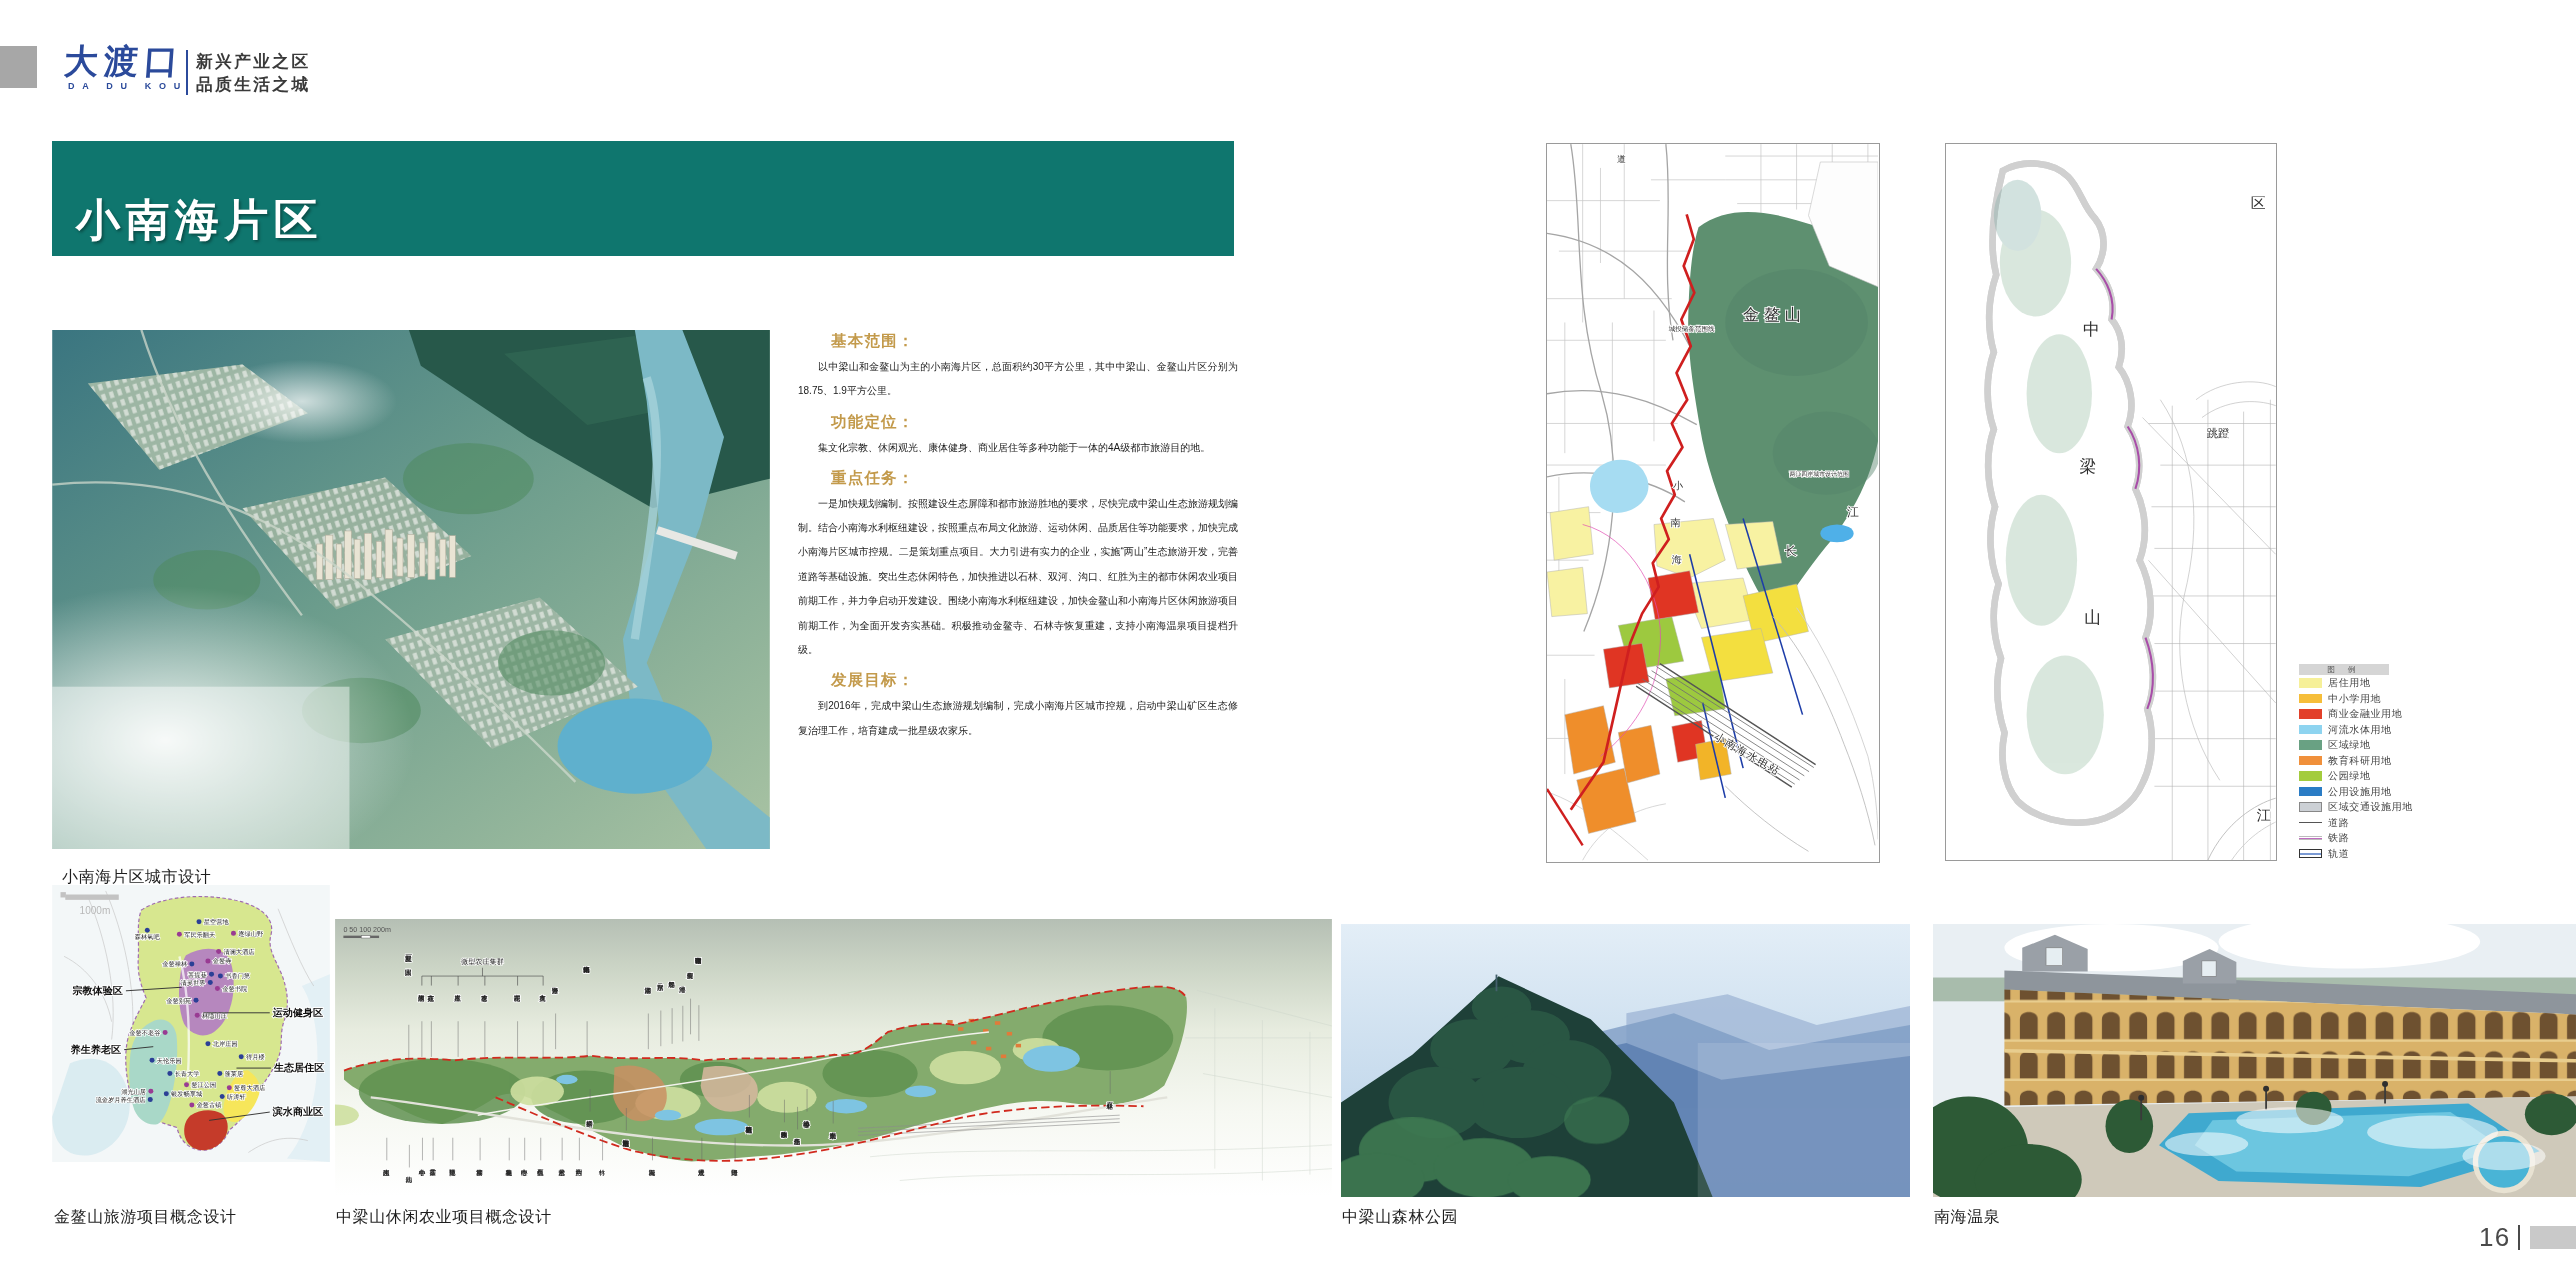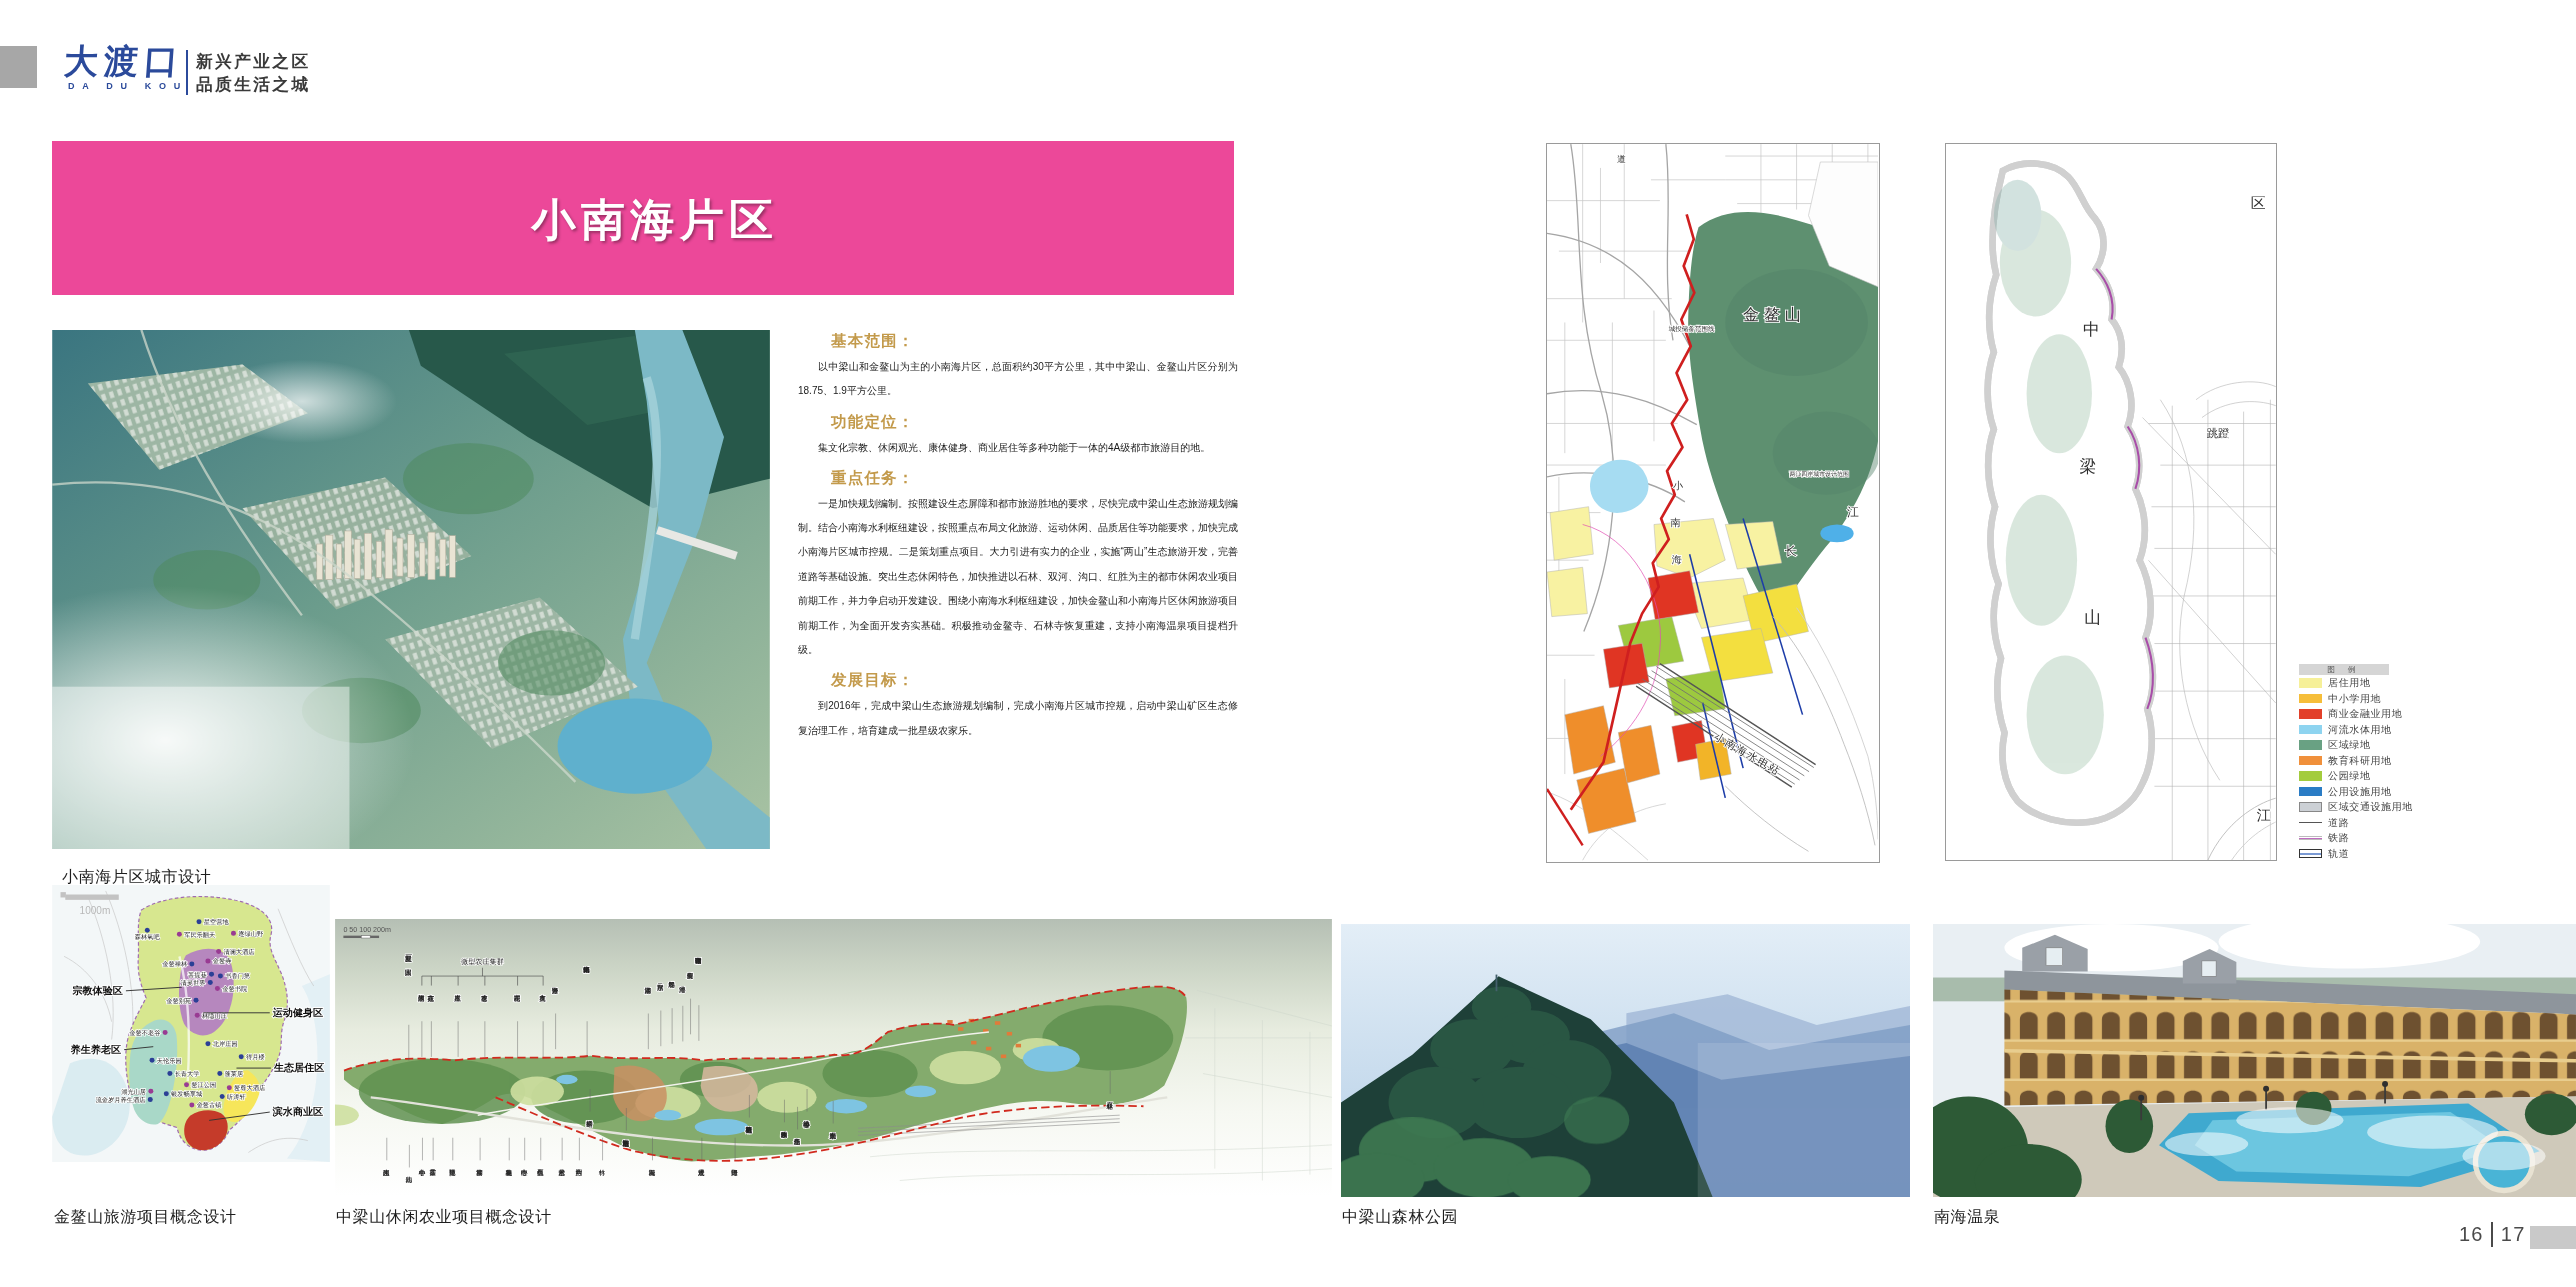--- a/index.html
+++ b/index.html
@@ -7,21 +7,21 @@
         font-family:"Liberation Sans",sans-serif;}
   .abs{position:absolute;}
   
   #corner-tab{left:0;top:46px;width:37px;height:42px;background:#a7a7a7;}
   #logo-cn{left:64px;top:39px;font-size:34px;font-weight:bold;color:#2b4a9b;
            font-family:"DejaVu Serif",serif;letter-spacing:6px;transform:skewX(-4deg);}
   #logo-en{left:68px;top:81px;font-size:9px;font-weight:bold;color:#2b4a9b;letter-spacing:7.7px;}
   #logo-divider{left:186px;top:50px;width:1.8px;height:45px;background:#2b4a9b;}
   .slogan{left:196px;font-size:16.7px;font-weight:bold;color:#3a3a3a;letter-spacing:2.4px;}
   
-  #banner{left:52px;top:141px;width:1182px;height:154px;background:#ec4899;text-align:center;}
+  #banner{left:52px;top:141px;width:1182px;height:115px;background:#0f766e;}
   #banner h1{margin:50px 0 0 24px;font-size:44px;font-weight:600;color:#fff;letter-spacing:5.4px;
              text-shadow:1.8px 2.4px 3px rgba(0,0,0,.35);}
   
   .fig{position:absolute;overflow:hidden;}
   .caption{position:absolute;font-size:16px;color:#1e1e1e;letter-spacing:0.6px;}
   .mapframe{position:absolute;background:#fff;border:1.2px solid #9a9a9a;box-sizing:border-box;}
   
   #article{left:798px;top:323px;width:440px;}
   #article h3{font-size:15.5px;color:#c39a4b;font-weight:bold;margin:7.7px 0 3px 33px;letter-spacing:1.2px;}
   #article .sec:first-child h3{margin-top:8px;}
@@ -34,21 +34,21 @@
   .legend-row .sw{width:22.6px;height:9.5px;margin-right:6.5px;flex:0 0 auto;box-sizing:border-box;}
   .legend-row .sw.bordered{border:0.6px solid #888;}
   .legend-row .sw.line{height:0;border-top:1.2px solid #555;}
   .legend-row .sw.rail{height:3.6px;background:linear-gradient(#fff 1.2px,#c06ac0 1.2px,#c06ac0 2.4px,#fff 2.4px);
         border-top:0.6px solid #bbb;border-bottom:0.6px solid #bbb;}
   .legend-row .sw.track{height:8.3px;background:linear-gradient(#fff 3px,#7a9ad4 3px,#7a9ad4 4.8px,#fff 4.8px);
         border:1.2px solid #333;}
   .legend-row .lb{font-size:10px;color:#444;letter-spacing:0.6px;}
   
   #pageno{left:2459px;top:1222px;display:flex;align-items:center;color:#4a4a4a;}
-  #pageno .n{font-size:20px;letter-spacing:1.2px;}
+  #pageno .n{font-size:26px;letter-spacing:1.2px;margin-left:20px;}
   #pageno .bar{width:1.8px;height:25px;background:#4a4a4a;margin:0 7.7px;}
   #footer-block{left:2530px;top:1226px;width:46px;height:23px;background:#c9c9c9;}
   svg text{font-family:"Liberation Sans",sans-serif;}
   .vt{writing-mode:vertical-rl;text-orientation:upright;}
 </style>
 </head>
 <body>
 
 <div id="page">
 

